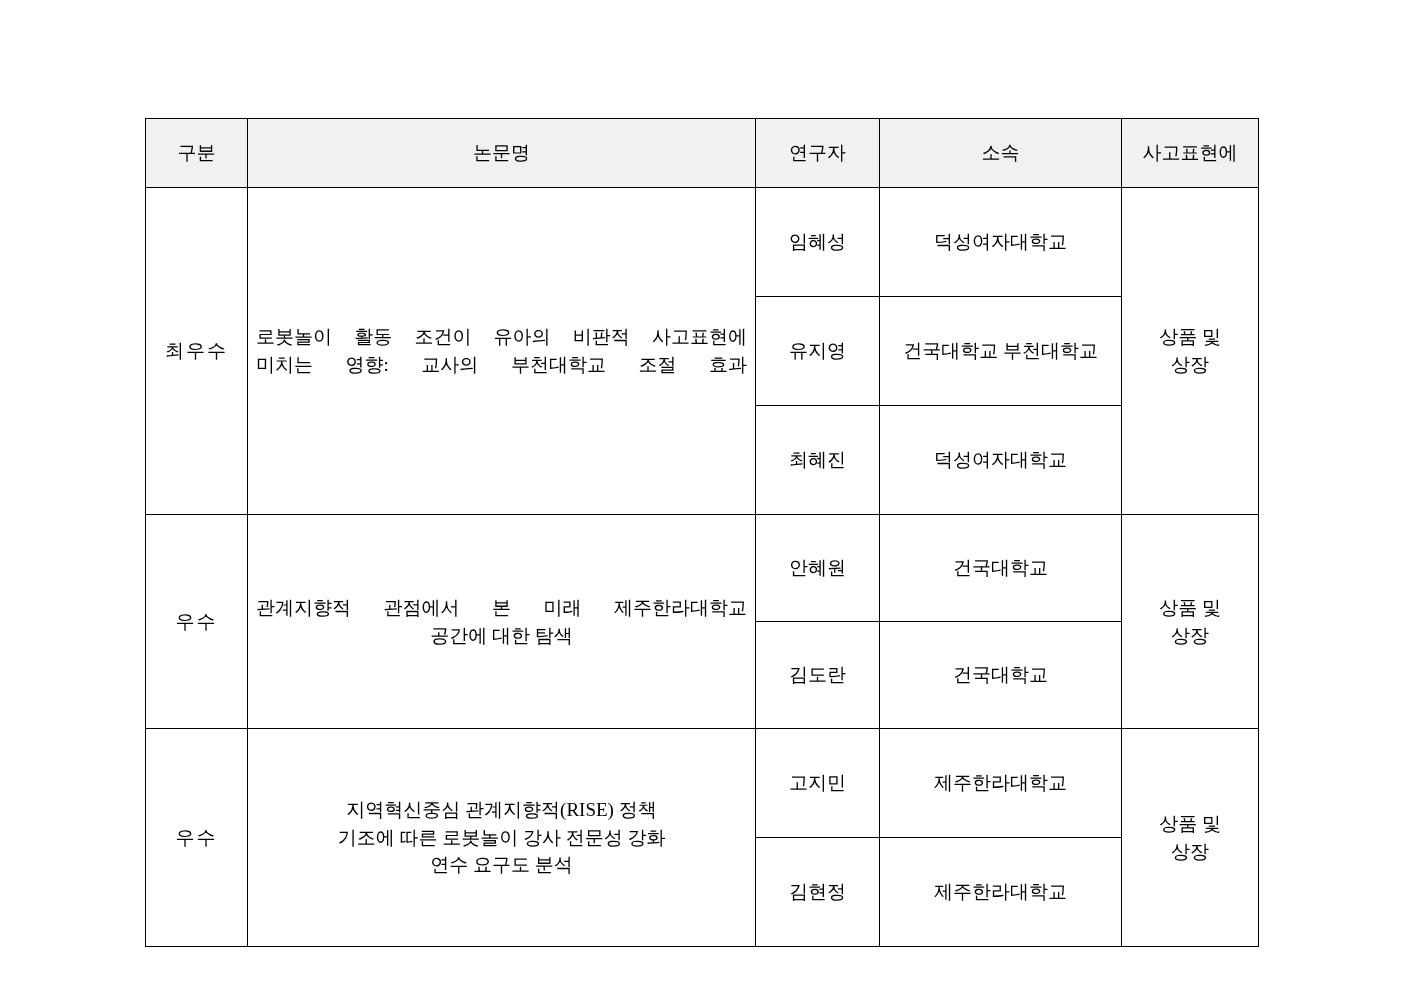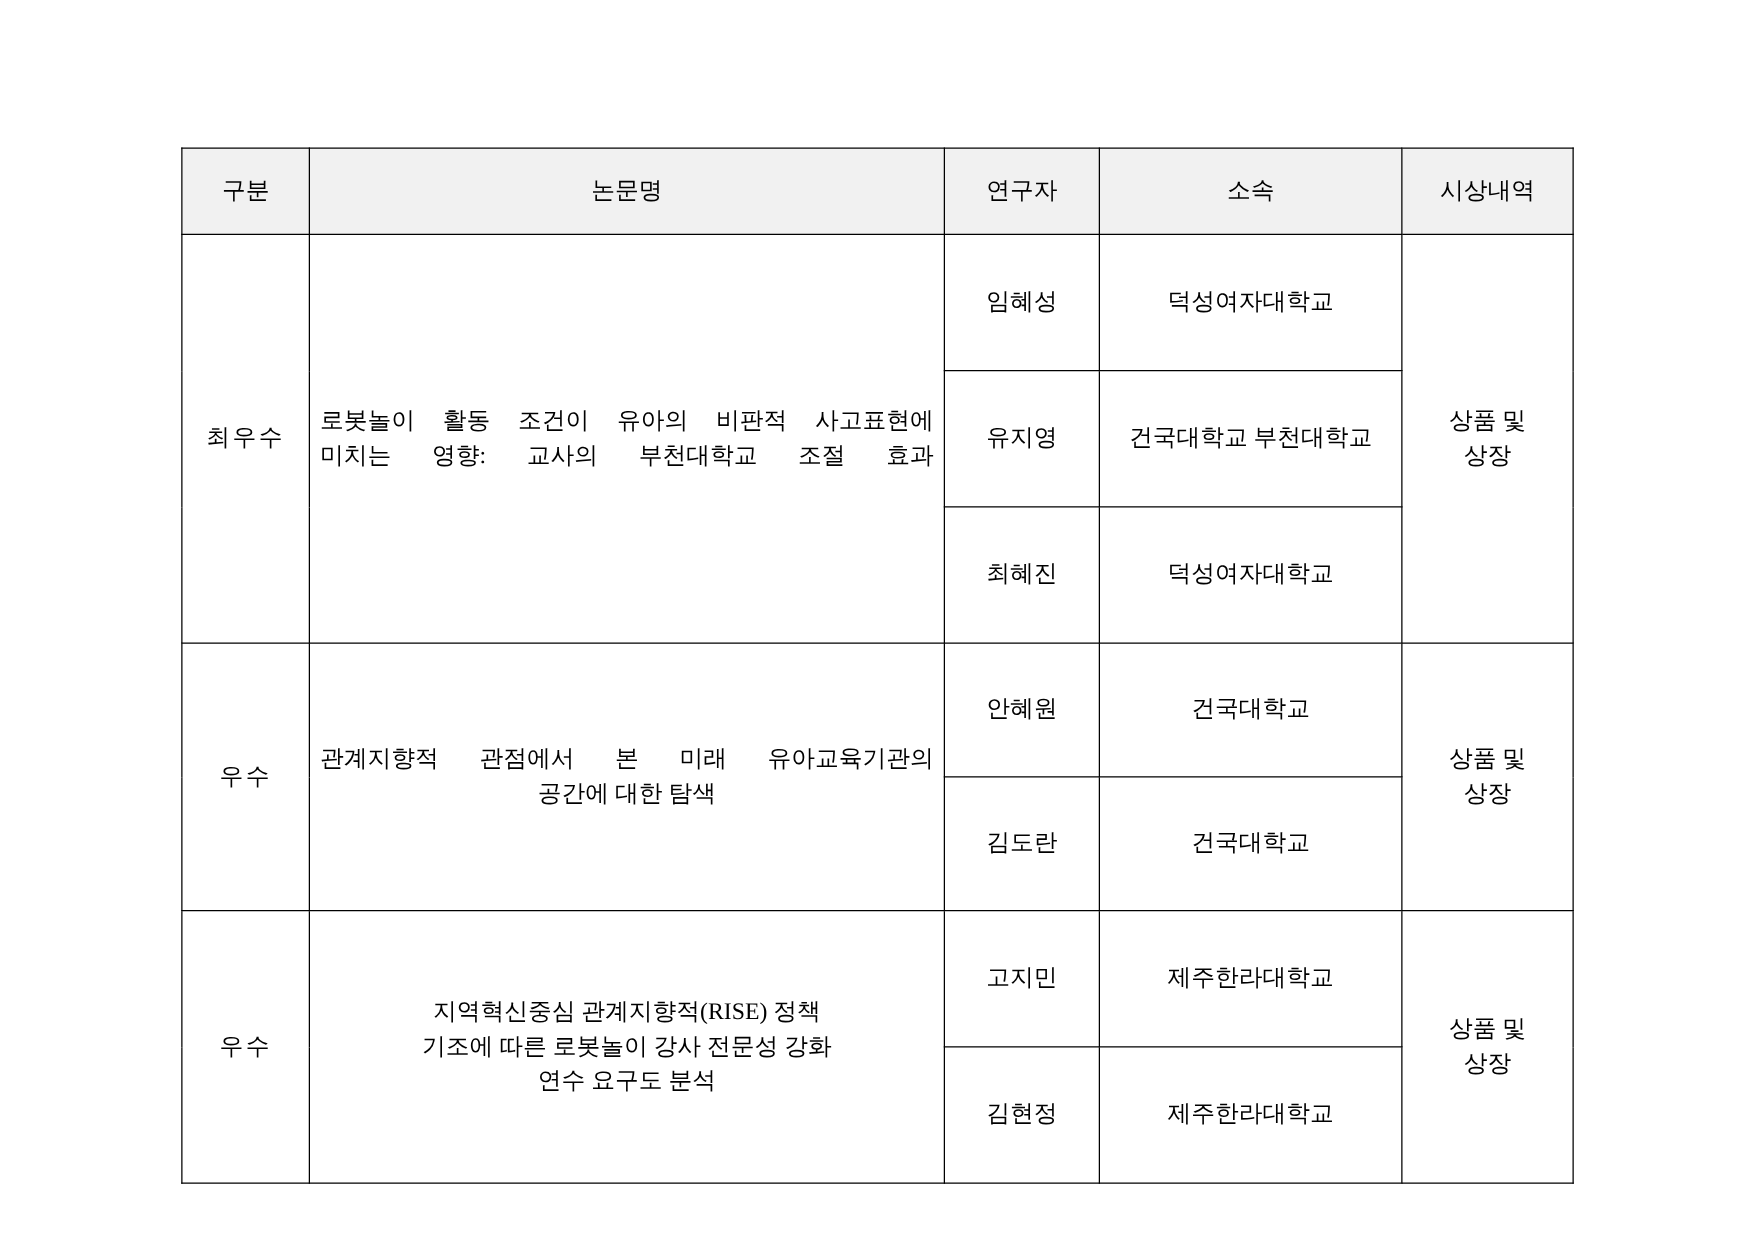--- a/index.html
+++ b/index.html
@@ -87,21 +87,21 @@
       <col class="col-res">
       <col class="col-aff">
       <col class="col-award">
     </colgroup>
     <thead>
       <tr>
         <th>구분</th>
         <th>논문명</th>
         <th>연구자</th>
         <th>소속</th>
-        <th>시상내역</th>
+        <th>사고표현에</th>
       </tr>
     </thead>
     <tbody>
 
       <tr>
         <td class="div-cell" rowspan="3">최우수</td>
         <td class="title-cell" rowspan="3">
           <span class="ttl-line ttl-just">로봇놀이 활동 조건이 유아의 비판적 사고표현에</span>
           <span class="ttl-line ttl-just">미치는 영향: 교사의 부천대학교 조절 효과</span>
         </td>
@@ -117,21 +117,21 @@
         <td>건국대학교 부천대학교</td>
       </tr>
       <tr>
         <td class="row-h-1">최혜진</td>
         <td>덕성여자대학교</td>
       </tr>
 
       <tr>
         <td class="div-cell" rowspan="2">우수</td>
         <td class="title-cell" rowspan="2">
-          <span class="ttl-line ttl-just">관계지향적 관점에서 본 미래 유아교육기관의</span>
+          <span class="ttl-line ttl-just">관계지향적 관점에서 본 미래 제주한라대학교</span>
           <span class="ttl-line">공간에 대한 탐색</span>
         </td>
         <td class="row-h-2">안혜원</td>
         <td>건국대학교</td>
         <td class="award-cell" rowspan="2">
           <span class="aw-line">상품 및</span>
           <span class="aw-line">상장</span>
         </td>
       </tr>
       <tr>

